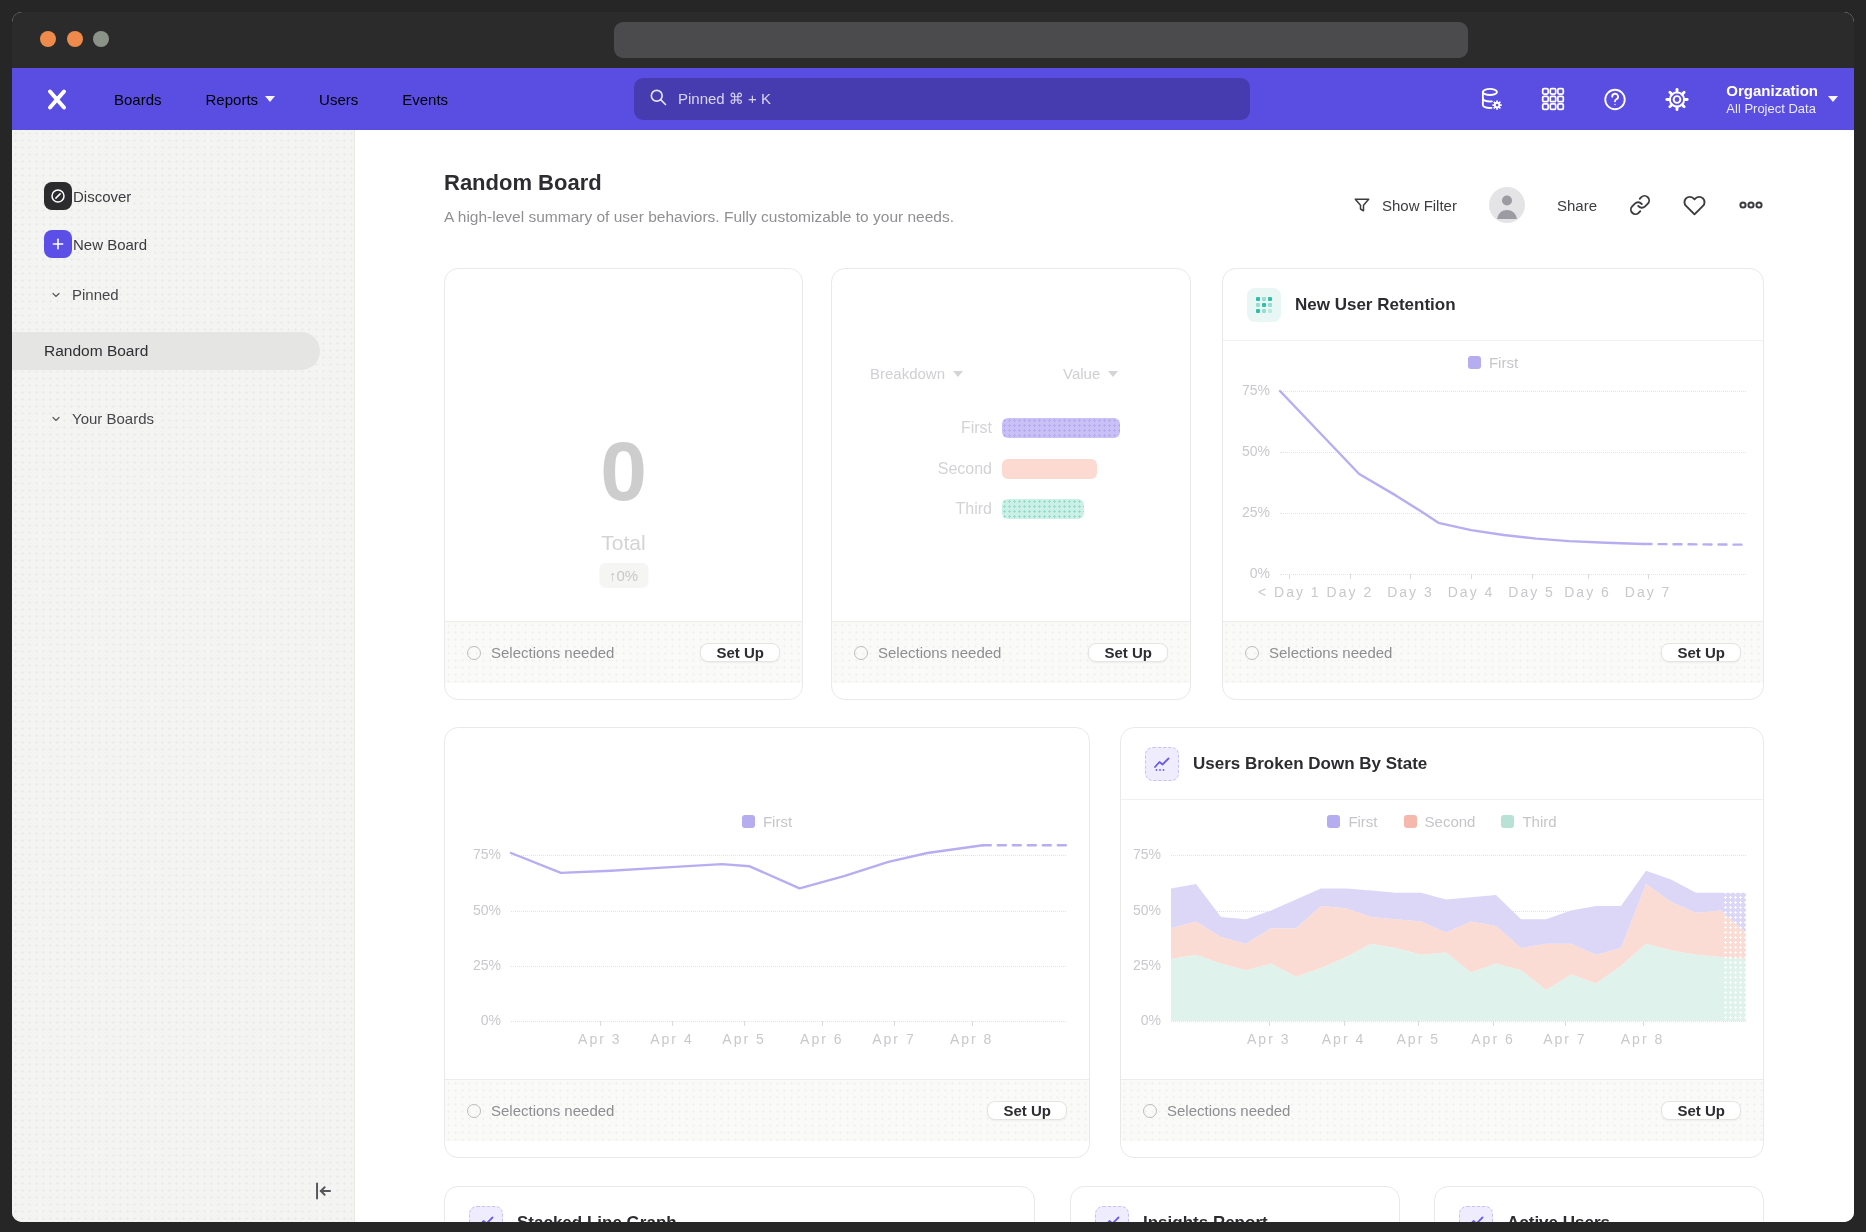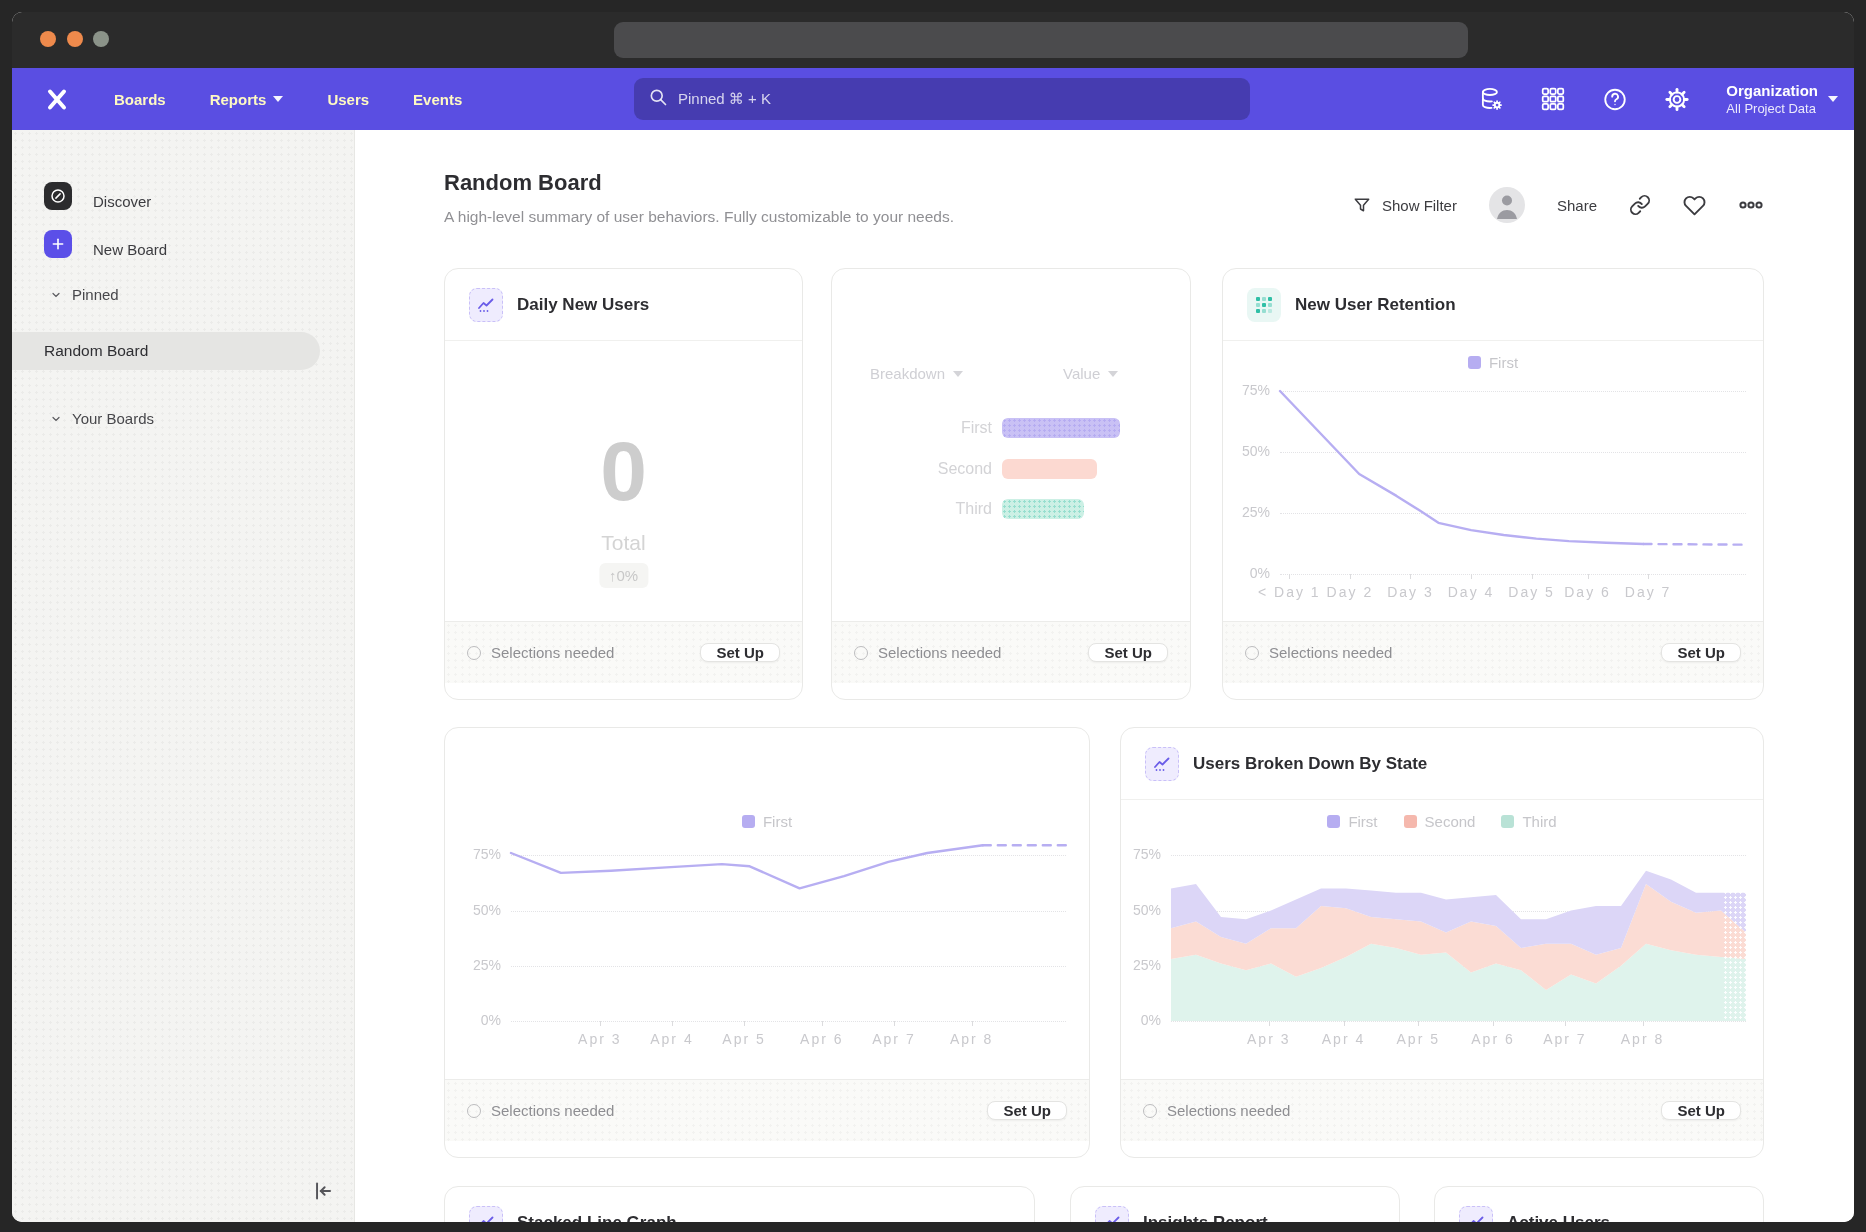--- a/index.html
+++ b/index.html
@@ -14,37 +14,37 @@
   .tl { position:absolute; top:19px; width:16px; height:16px; border-radius:50%; }
   .tl1 { left:28px; background:#ee8a4c; }
   .tl2 { left:55px; background:#ee8a4c; }
   .tl3 { left:81px; background:#8b9389; }
   .addrbar { position:absolute; left:602px; top:10px; width:854px; height:36px; background:#4b4b4d; border-radius:9px; }
 
   
   .navbar { height:62px; background:#5a4ee2; position:relative; display:flex; align-items:center; color:#fff; flex:0 0 auto; }
   .logo { margin-left:32px; width:26px; height:26px; display:flex; align-items:center; justify-content:center; }
   .nav-items { display:flex; align-items:center; margin-left:22px; }
-  .nav-item { padding:0 22px; font-size:15px; font-weight:700; color:#fef9c3; display:flex; align-items:center; gap:7px; cursor:default; }
+  .nav-item { padding:0 22px; font-size:15px; font-weight:400; color:#000000; display:flex; align-items:center; gap:7px; cursor:default; }
   .caret-dn { width:0; height:0; border-left:5px solid transparent; border-right:5px solid transparent; border-top:6px solid rgba(255,255,255,.95); }
   .nav-search { position:absolute; left:622px; top:10px; width:616px; height:42px; background:rgba(0,0,0,.22);
                 border-radius:9px; display:flex; align-items:center; padding:0 14px; gap:10px; }
   .nav-search .ph { color:rgba(255,255,255,.78); font-size:15px; }
   .nav-right { position:absolute; right:16px; top:0; height:62px; display:flex; align-items:center; gap:36px; }
   .nav-ic { width:26px; height:26px; display:flex; align-items:center; justify-content:center; }
   .org { display:flex; align-items:center; gap:10px; }
   .org-txt { text-align:left; }
   .org-name { font-size:15px; font-weight:700; color:#fff; }
   .org-scope { font-size:13px; color:rgba(255,255,255,.88); margin-top:2px; }
 
   
   .app-body { flex:1 1 auto; display:flex; overflow:hidden; position:relative; }
   .sidebar { width:343px; flex:0 0 auto; background:#f4f4f2; border-right:1px solid #e7e7e4; position:relative;
              background-image: radial-gradient(circle, rgba(0,0,0,.035) 1px, transparent 1.2px); background-size:7px 7px; }
-  .sb-row { position:absolute; left:32px; display:flex; align-items:flex-end; gap:21px; }
+  .sb-row { position:absolute; left:32px; display:flex; align-items:center; gap:1px; }
   .sb-ic { width:28px; height:28px; border-radius:8px; display:flex; align-items:center; justify-content:center; }
   .sb-ic.dark { background:#2c2c2e; }
   .sb-ic.purple { background:#5b4fe8; }
   .sb-lbl { font-size:15px; color:#3c3c40; font-weight:500; }
   .sb-sec { position:absolute; left:38px; display:flex; align-items:center; gap:10px; font-size:15px; color:#47474b; font-weight:500; }
   .sb-pill { position:absolute; left:0; top:202px; width:308px; height:38px; background:#e5e5e3; border-radius:0 20px 20px 0;
              display:flex; align-items:center; padding-left:32px; font-size:15.5px; color:#2f2f33; font-weight:500; }
   .sb-collapse { position:absolute; right:18px; bottom:18px; width:26px; height:26px; }
   .chev { width:12px; height:12px; }
 
@@ -295,33 +295,20 @@
         <span class="act">
           <svg width="26" height="26" viewBox="0 0 26 26" fill="none" stroke="#3c3c40" stroke-width="2">
             <circle cx="5" cy="13" r="2.6"></circle>
               <circle cx="13" cy="13" r="2.6"></circle>
               <circle cx="21" cy="13" r="2.6"></circle>
             </svg>
         </span>
       </div>
 
       <section class="card" style="left:89px;top:138px;width:359px;height:432px;">
-        <header class="card-h">
-          <span class="cicon lav">
-            <svg width="20" height="20" viewBox="0 0 20 20" fill="none">
-                <polyline points="3,13 7.5,8 10.5,10.5 16.5,4.5" stroke="#6a5ce8" stroke-width="1.8" stroke-linecap="round" stroke-linejoin="round"></polyline>
-                <g fill="#6a5ce8">
-                  <circle cx="4.5" cy="16" r="0.9"></circle>
-                  <circle cx="8" cy="16" r="0.9"></circle>
-                  <circle cx="11.5" cy="16" r="0.9"></circle>
-                </g>
-              </svg>
-          </span>
-          <h3>Daily New Users</h3>
-        </header>
         <div class="bignum">0</div>
         <div class="bignum-lbl">Total</div>
         <div class="delta-badge">↑0%</div>
         <footer class="card-f">
           <span class="status">
               <i class="ring"></i>
               <span>Selections needed</span>
             </span>
           <button class="setup-btn">Set Up</button>
         </footer>

